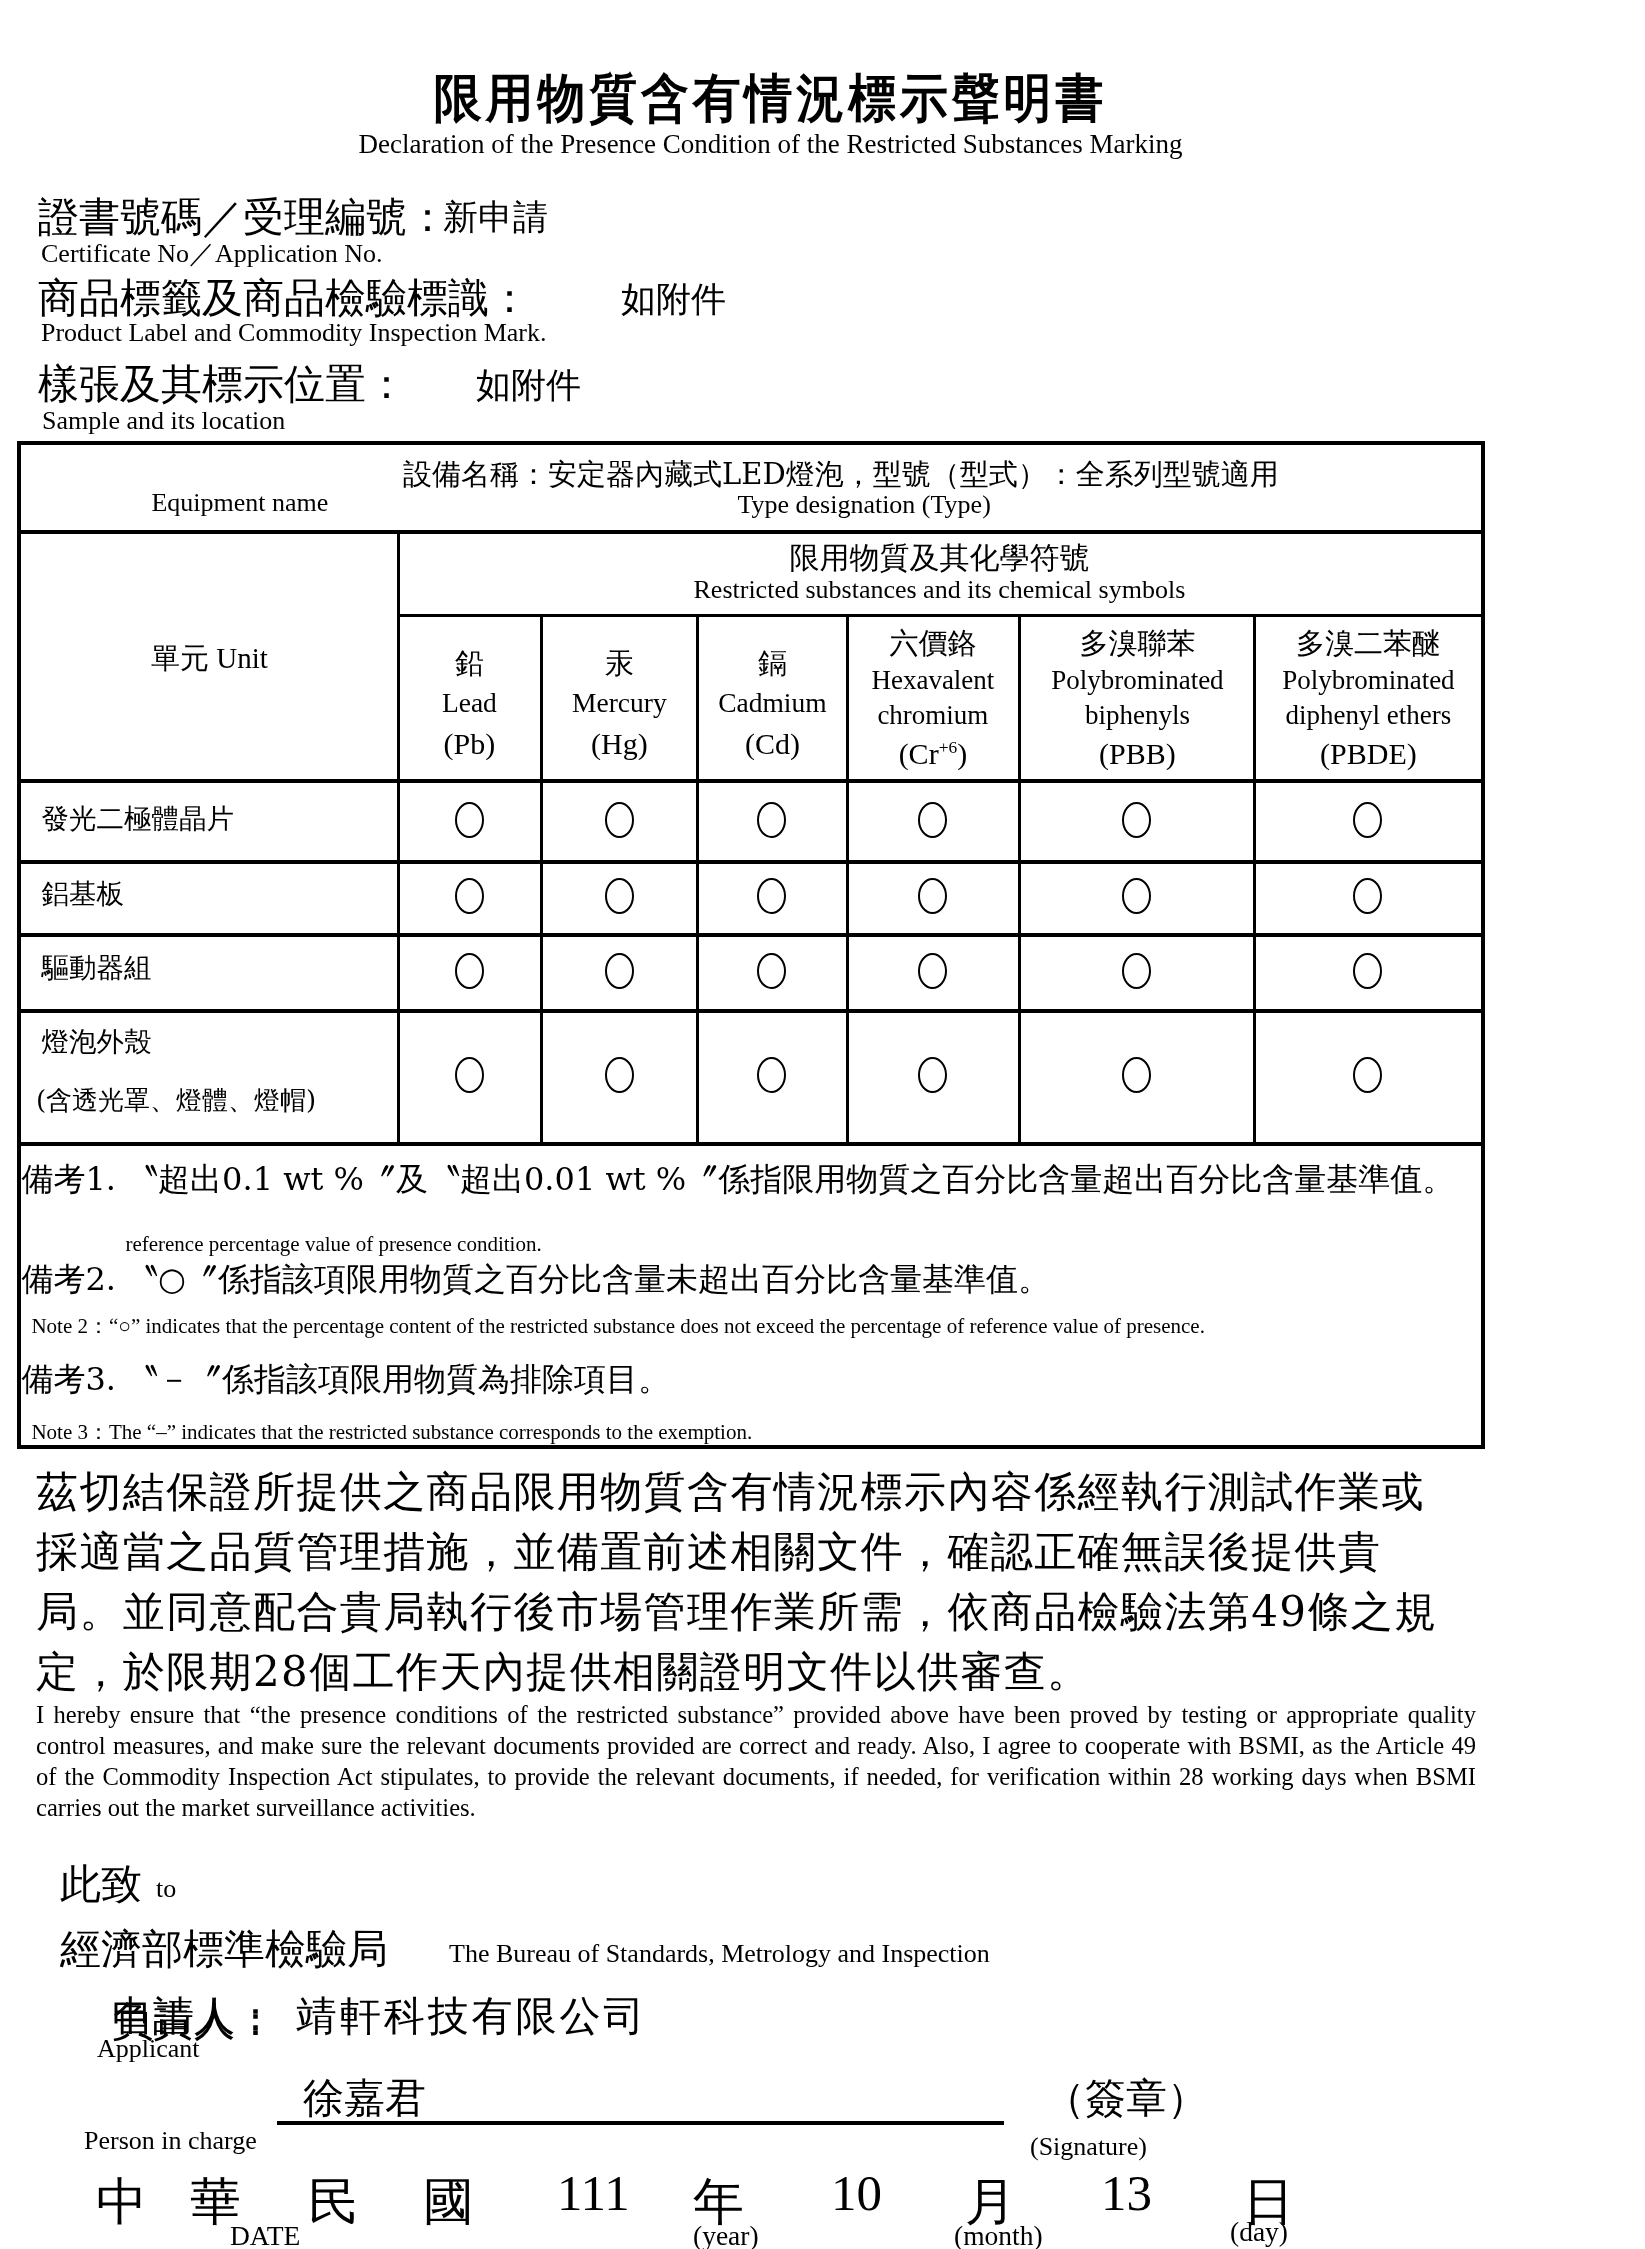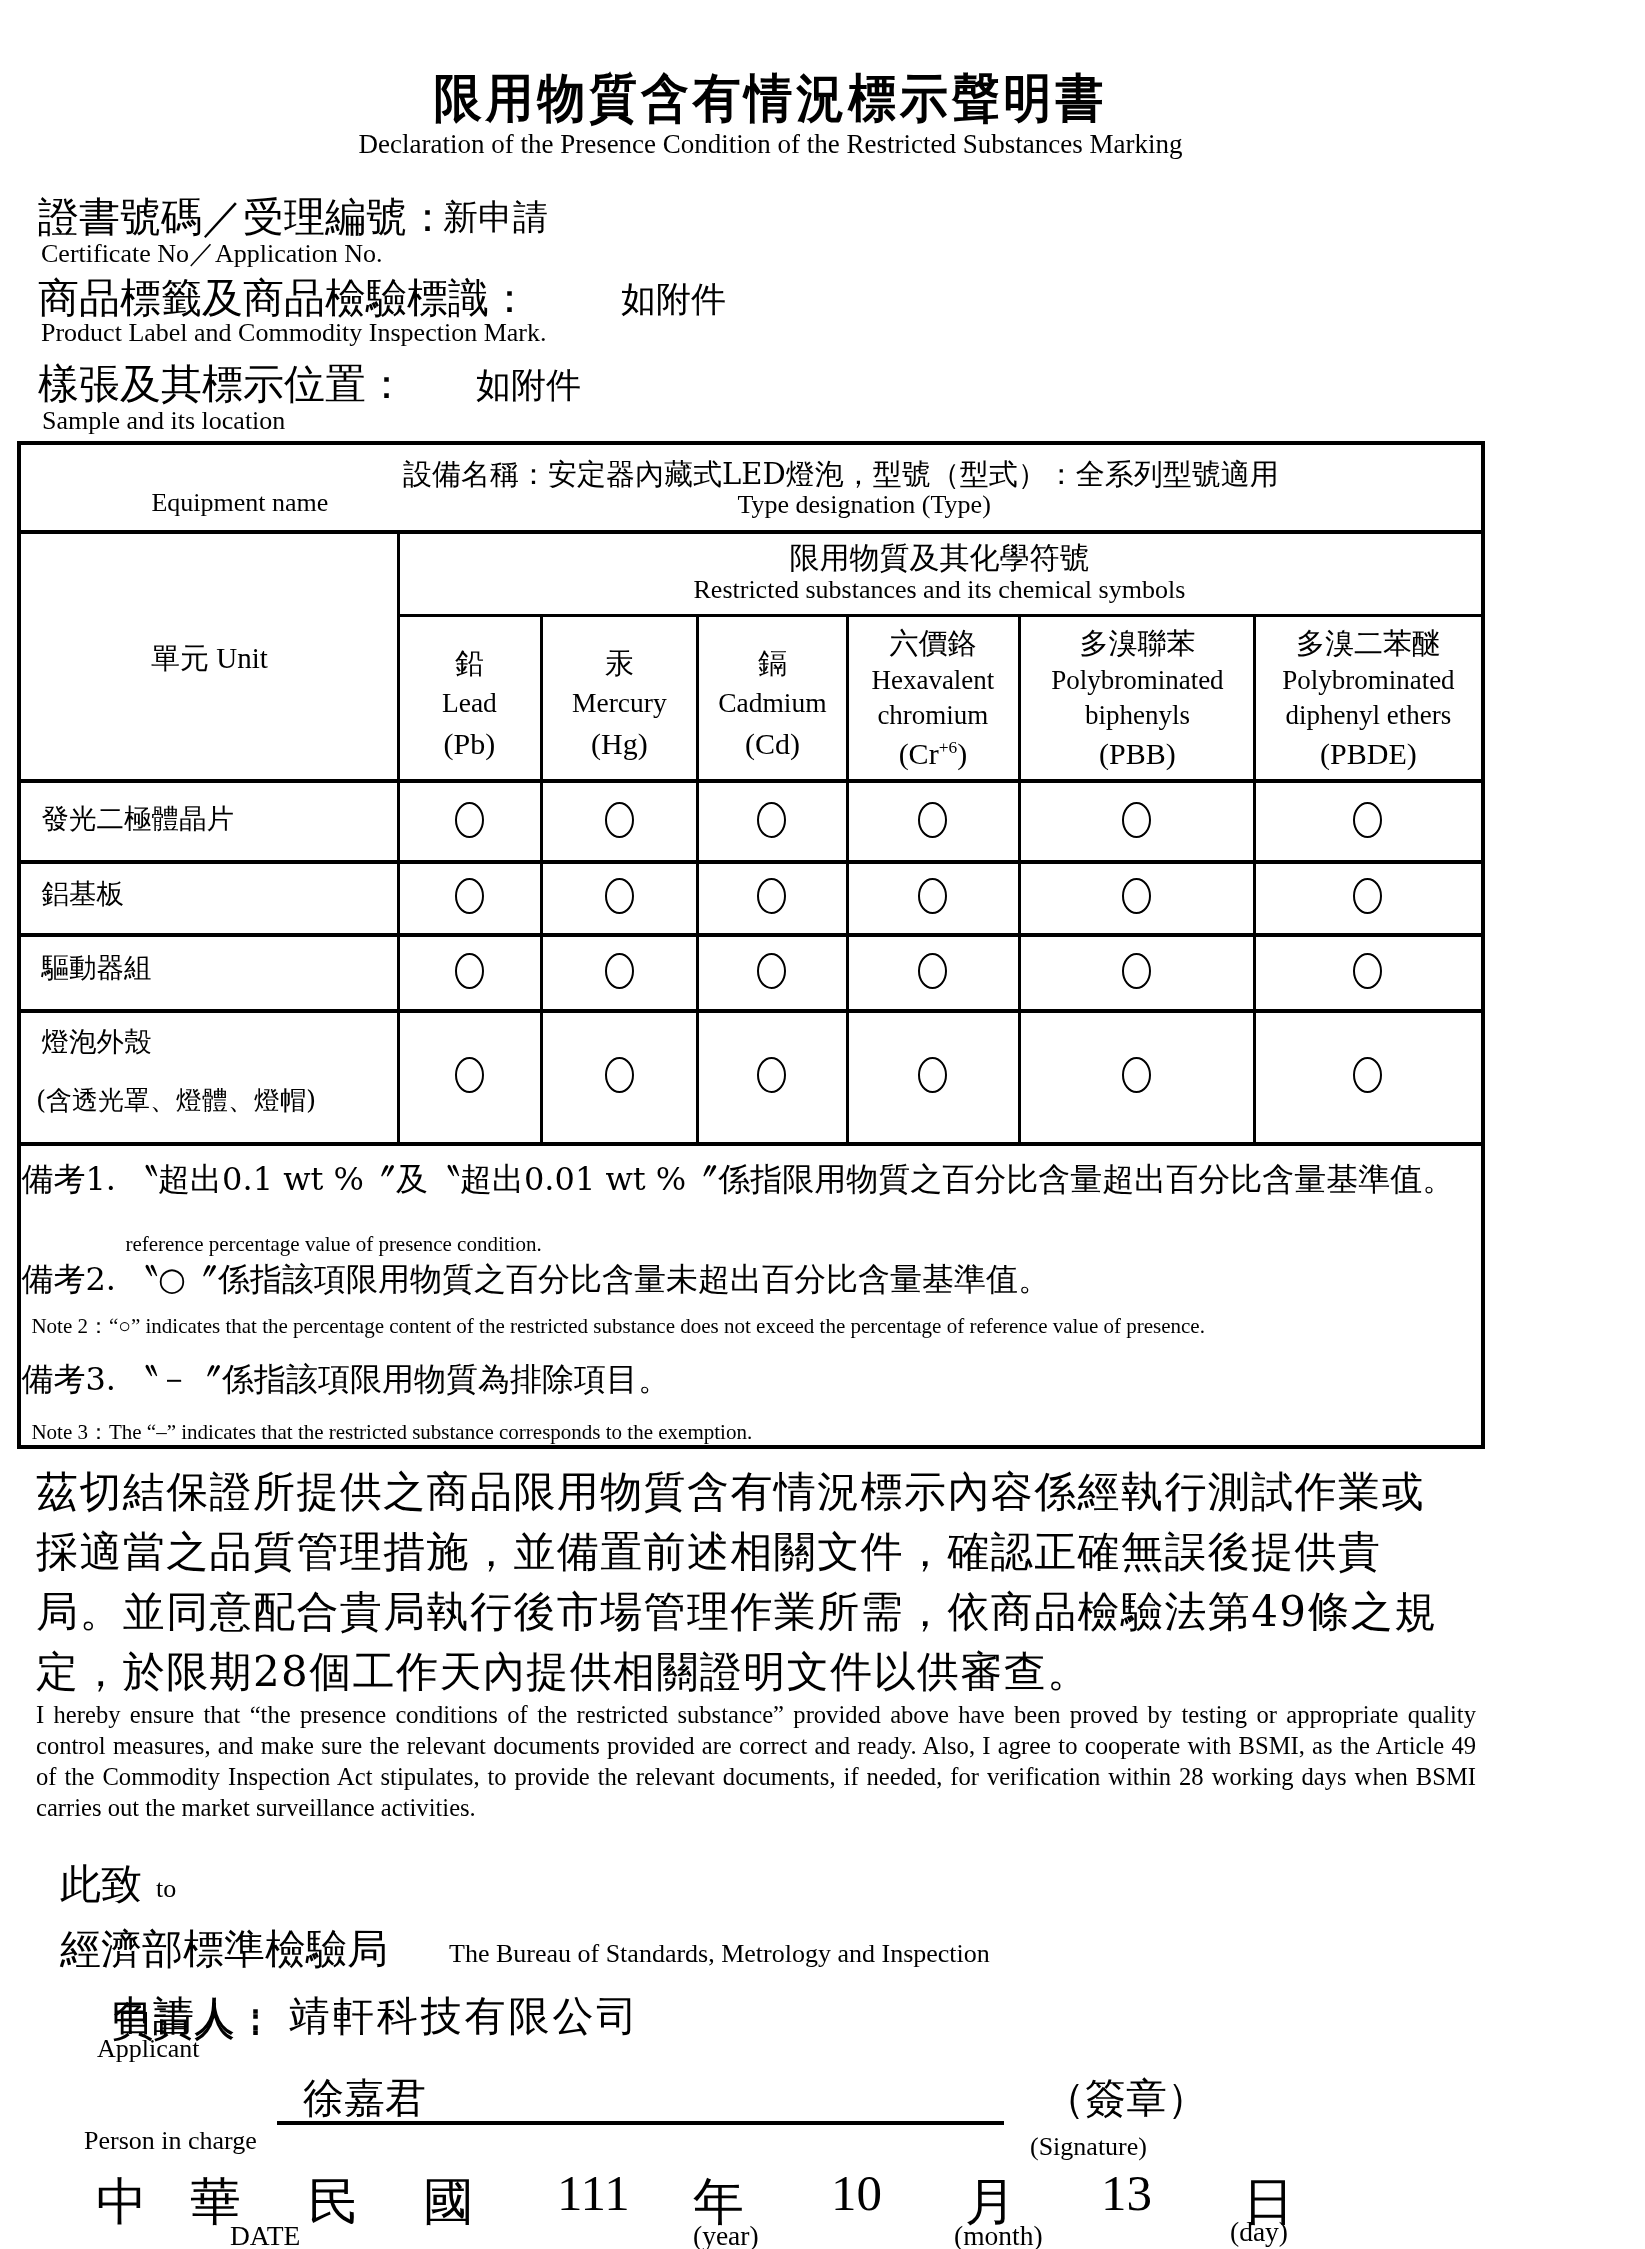--- a/index.html
+++ b/index.html
@@ -160,21 +160,21 @@
 
 <div id="decl-cjk" class="abs cjk">茲切結保證所提供之商品限用物質含有情況標示內容係經執行測試作業或採適當之品質管理措施，並備置前述相關文件，確認正確無誤後提供貴局。並同意配合貴局執行後市場管理作業所需，依商品檢驗法第49條之規定，於限期28個工作天內提供相關證明文件以供審查。</div>
 <div id="decl-en" class="abs en">I hereby ensure that “the presence conditions of the restricted substance” provided above have been proved by testing or appropriate quality control measures, and make sure the relevant documents provided are correct and ready. Also, I agree to cooperate with BSMI, as the Article 49 of the Commodity Inspection Act stipulates, to provide the relevant documents, if needed, for verification within 28 working days when BSMI carries out the market surveillance activities.</div>
 
 <span class="abs cjk footer-cjk" style="left:36px; top:1857px;">此致</span>
 <span class="abs en footer-en" style="left:156px; top:1874px;">to</span>
 <span class="abs cjk footer-cjk" style="left:36px; top:1922px;">經濟部標準檢驗局</span>
 <span class="abs en footer-en" style="left:449px; top:1939px;">The Bureau of Standards, Metrology and Inspection</span>
 
 <span class="abs cjk footer-cjk" style="left:88px; top:1989px;">申請人：</span>
-<span class="abs cjk footer-cjk" style="left:265px; top:1989px; letter-spacing:2.9px;">靖軒科技有限公司</span>
+<span class="abs cjk footer-cjk" style="left:272px; top:1989px; letter-spacing:2.9px;">靖軒科技有限公司</span>
 <span class="abs en footer-en" style="left:97px; top:2034px;">Applicant</span>
 
 <span class="abs cjk footer-cjk" style="left:88px; top:1994px;">負責人：</span>
 <span class="abs cjk footer-cjk" style="left:279px; top:2071px;">徐嘉君</span>
 <div id="sig-line"></div>
 <span class="abs cjk footer-cjk" style="left:1020px; top:2071px;">（簽章）</span>
 <span class="abs en footer-en" style="left:1030px; top:2132px;">(Signature)</span>
 <span class="abs en footer-en" style="left:84px; top:2126px;">Person in charge</span>
 
 <span class="abs cjk date-item" style="left:96px; top:2168px;">中</span>

